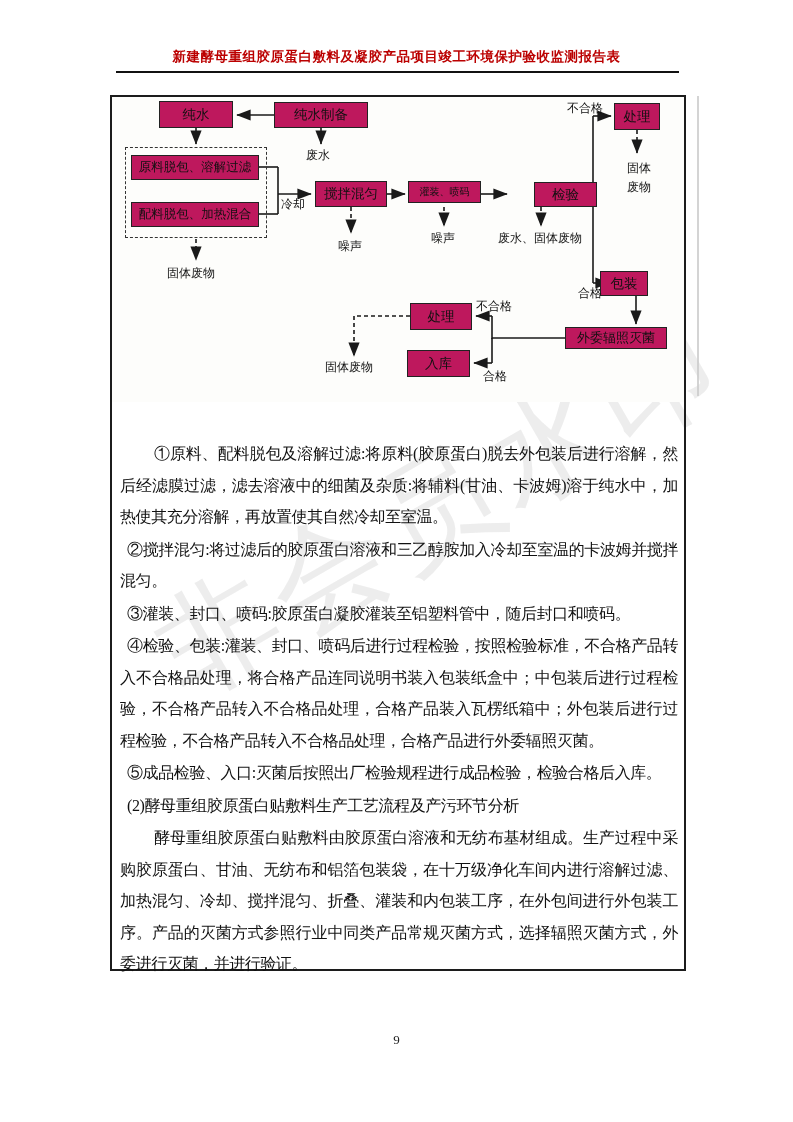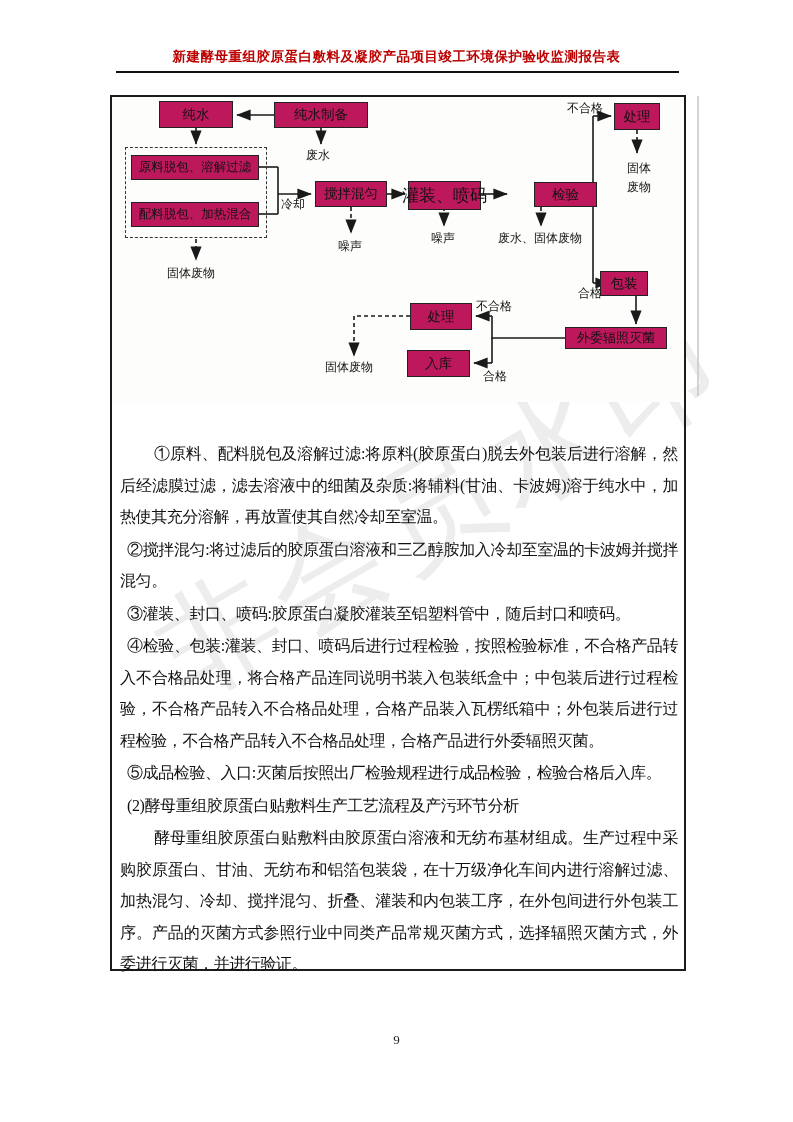--- a/index.html
+++ b/index.html
@@ -84,21 +84,21 @@
       </g>
     </svg>
 
     <div class="fdash" style="left:13px;top:50px;width:142px;height:91px;"></div>
 
     <div class="fbox" style="left:47px;top:4px;width:74px;height:27px;">纯水</div>
     <div class="fbox" style="left:162px;top:5px;width:94px;height:26px;">纯水制备</div>
     <div class="fbox" style="left:19px;top:58px;width:128px;height:25px;font-size:12.5px;">原料脱包、溶解过滤</div>
     <div class="fbox" style="left:19px;top:105px;width:128px;height:25px;font-size:12.5px;">配料脱包、加热混合</div>
     <div class="fbox" style="left:203px;top:84px;width:72px;height:26px;">搅拌混匀</div>
-    <div class="fbox" style="left:296px;top:84px;width:73px;height:29px;font-size:17px;">灌装、喷码</div>
+    <div class="fbox" style="left:296px;top:84px;width:73px;height:22px;font-size:10px;">灌装、喷码</div>
     <div class="fbox" style="left:398px;top:85px;width:63px;height:25px;margin-left:24px;">检验</div>
     <div class="fbox" style="left:502px;top:6px;width:46px;height:27px;">处理</div>
     <div class="fbox" style="left:488px;top:174px;width:48px;height:25px;">包装</div>
     <div class="fbox" style="left:453px;top:230px;width:102px;height:22px;font-size:13px;">外委辐照灭菌</div>
     <div class="fbox" style="left:298px;top:206px;width:62px;height:27px;">处理</div>
     <div class="fbox" style="left:295px;top:253px;width:63px;height:27px;">入库</div>
 
     <div class="flabel" style="left:194px;top:51px;">废水</div>
     <div class="flabel" style="left:169px;top:100px;">冷却</div>
     <div class="flabel" style="left:226px;top:142px;">噪声</div>

